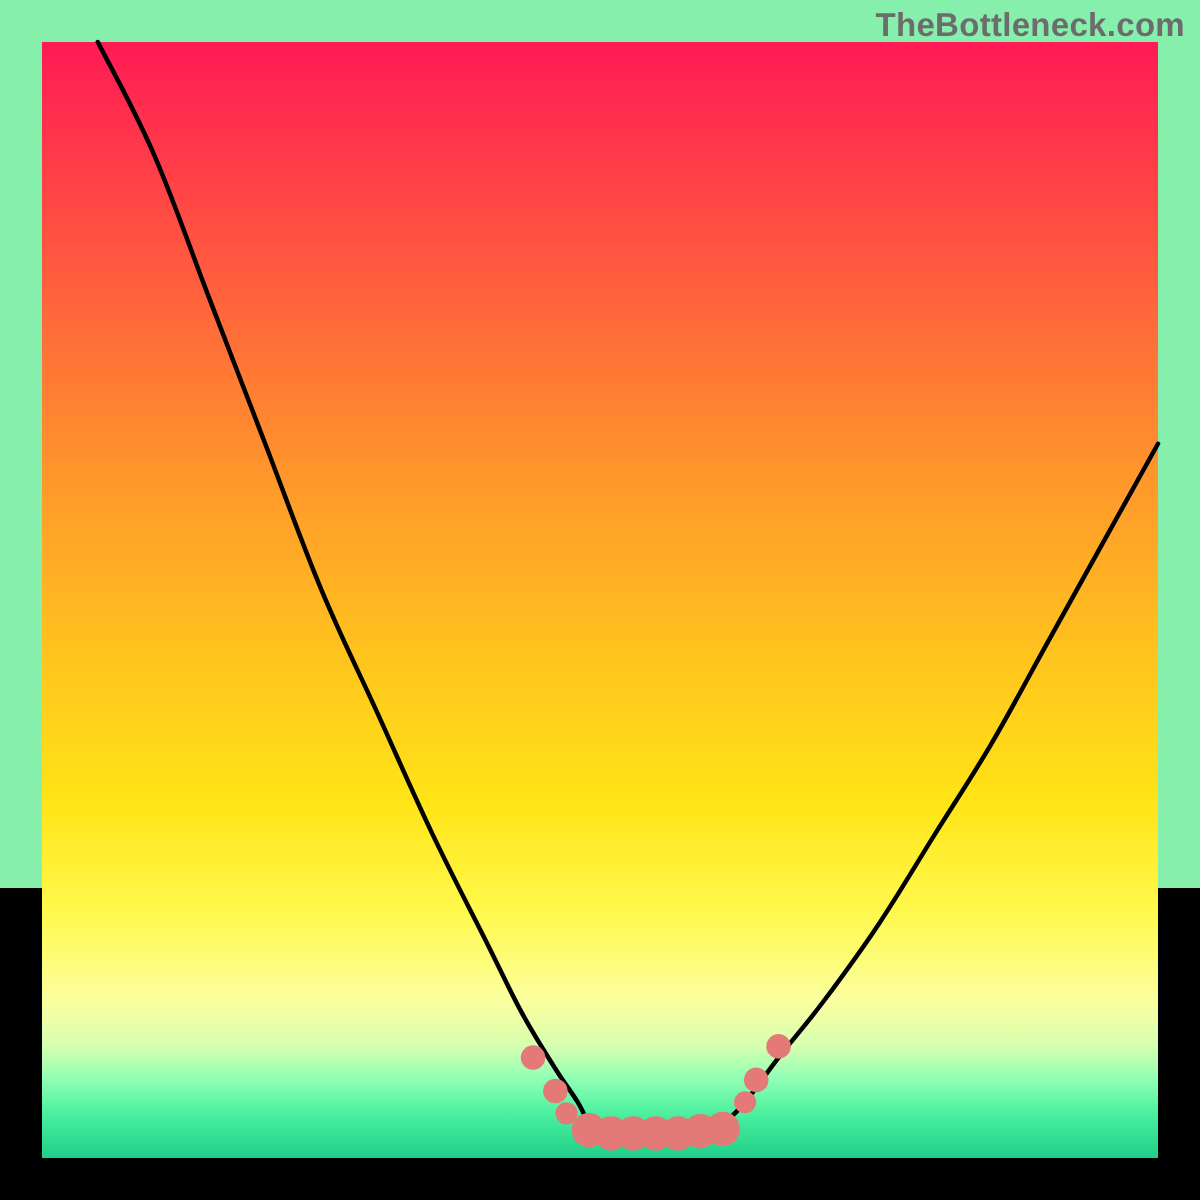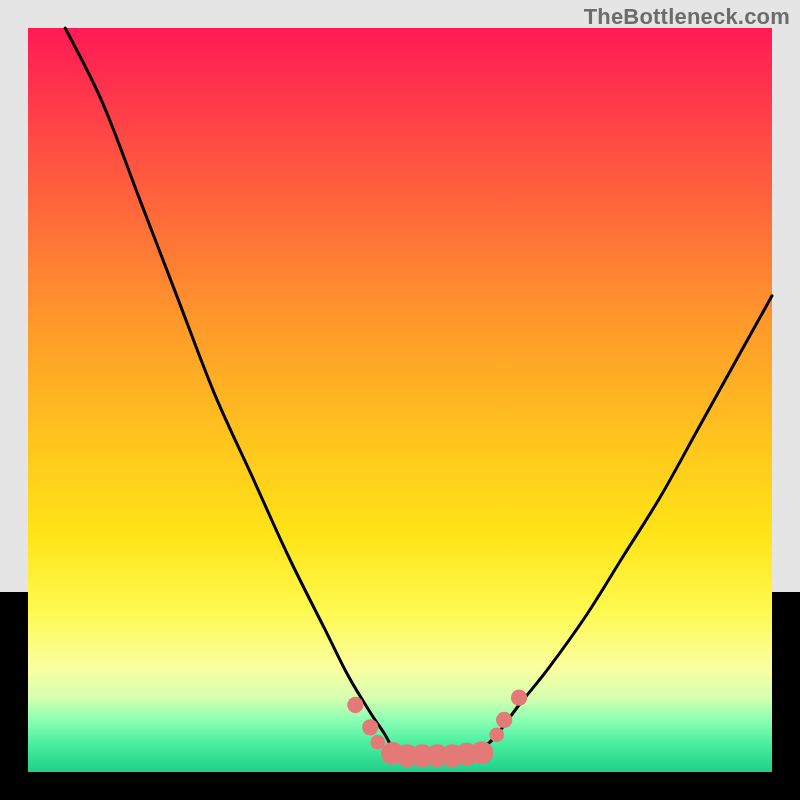--- a/index.html
+++ b/index.html
@@ -9,21 +9,21 @@
     height: 800px;
     background: #000;
     overflow: hidden;
   }
   .frame {
     position: absolute;
     left: 0;
     top: 0;
     width: 800px;
     height: 592px;
-    background: #e5e5e5;
+    background: #86efac;
   }
   .plot {
     position: absolute;
     left: 28px;
     top: 28px;
     width: 744px;
     height: 744px;
     
     background: linear-gradient(
       to bottom,

